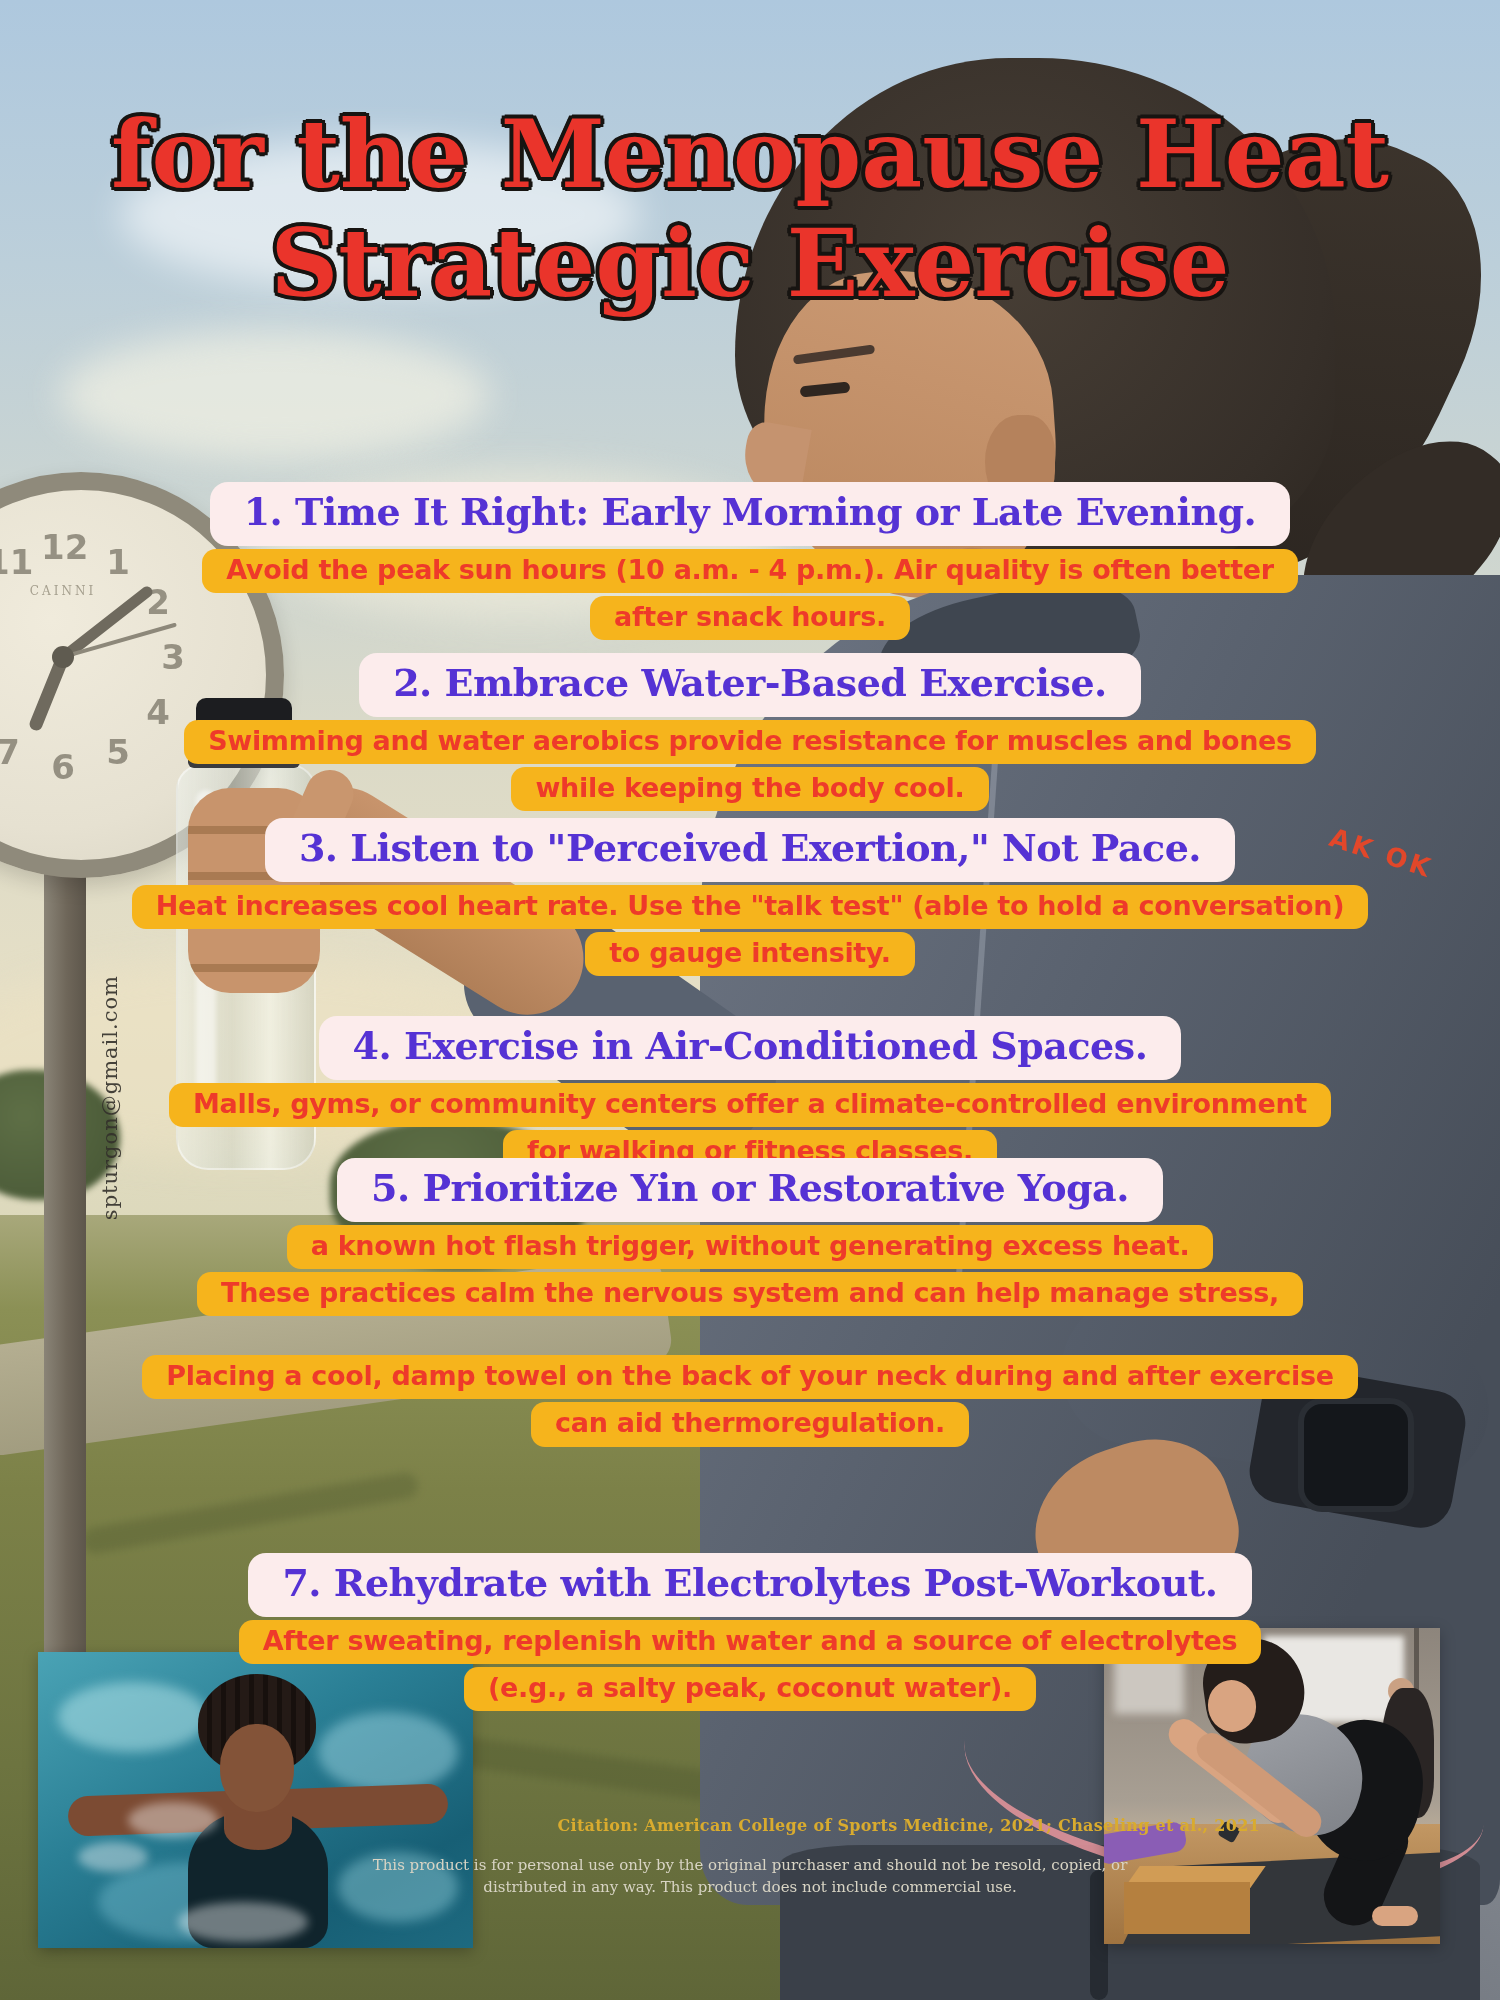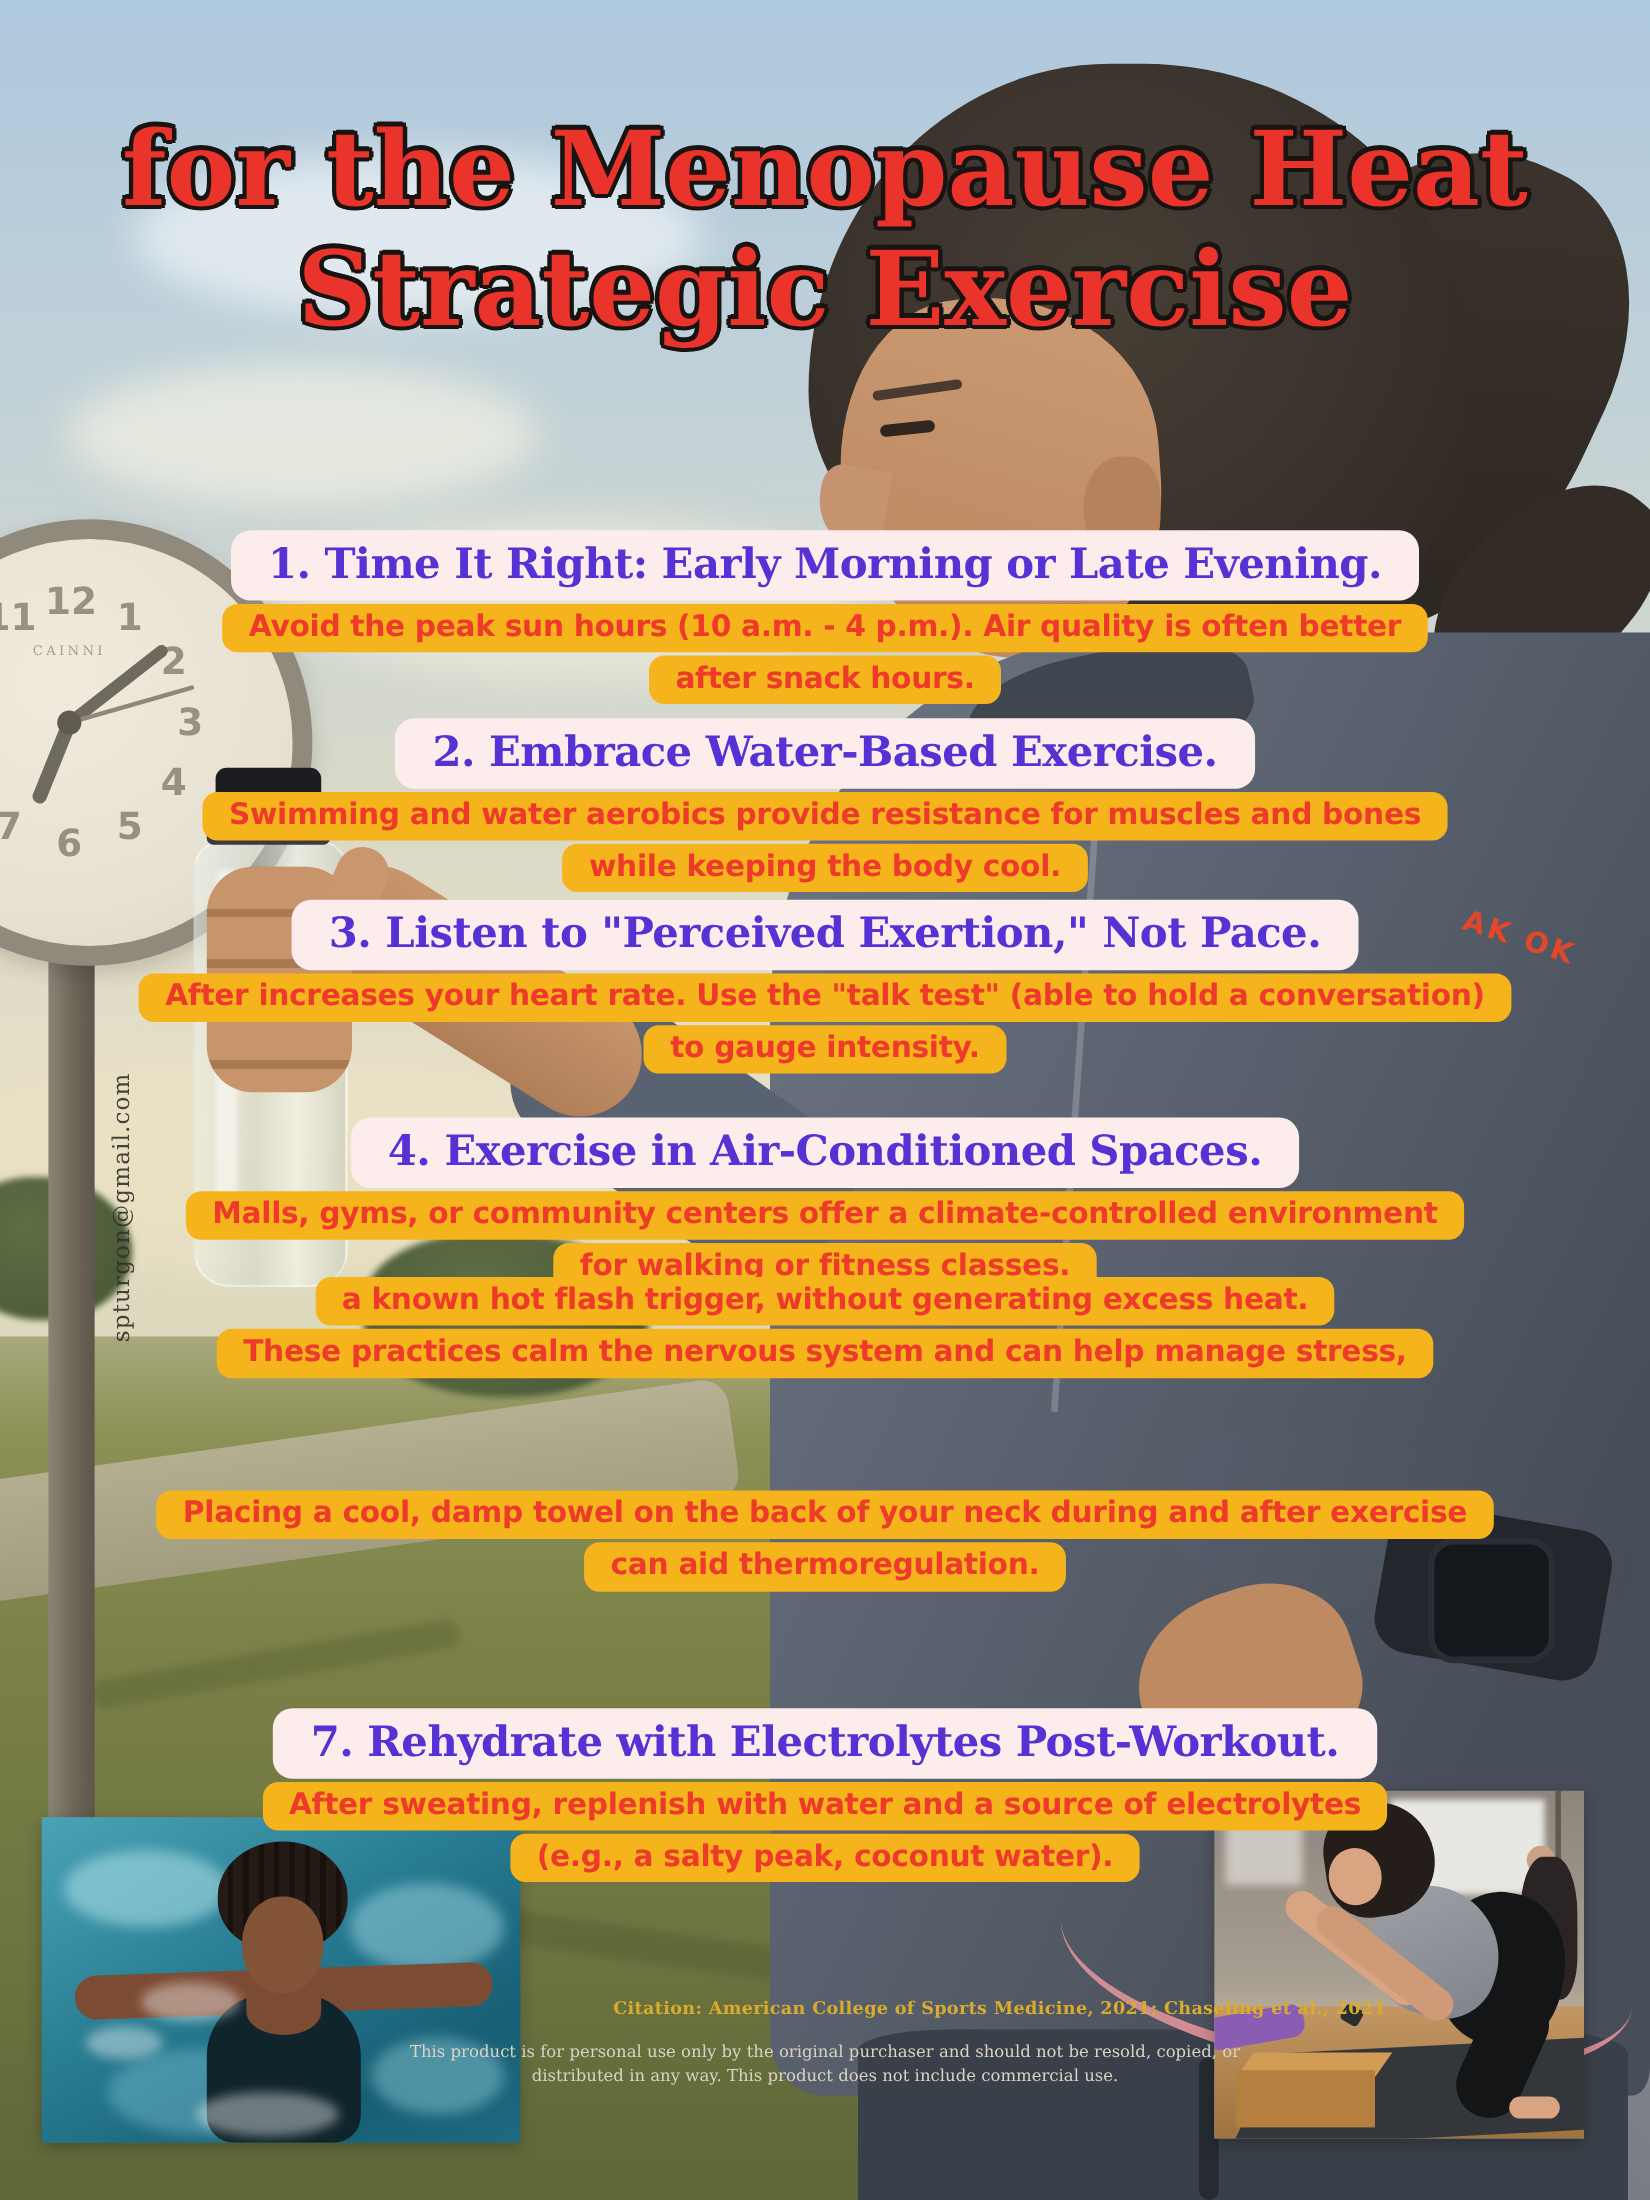--- a/index.html
+++ b/index.html
@@ -223,29 +223,30 @@
     <div class="body-line"><span class="hl">Avoid the peak sun hours (10 a.m. - 4 p.m.). Air quality is often better</span></div>
     <div class="body-line"><span class="hl">after snack hours.</span></div>
   </div>
   <div class="abs section s2">
     <div class="pill">2.  Embrace Water-Based Exercise.</div>
     <div class="body-line"><span class="hl">Swimming and water aerobics provide resistance for muscles and bones</span></div>
     <div class="body-line"><span class="hl">while keeping the body cool.</span></div>
   </div>
   <div class="abs section s3">
     <div class="pill">3.  Listen to "Perceived Exertion," Not Pace.</div>
-    <div class="body-line"><span class="hl">After increases your heart rate. Use the "talk test" (able to hold a conversation)</span></div>
+    <div class="body-line"><span class="hl">Heat increases cool heart rate. Use the "talk test" (able to hold a conversation)</span></div>
     <div class="body-line"><span class="hl">to gauge intensity.</span></div>
   </div>
   <div class="abs section s4">
     <div class="pill">4. Exercise in Air-Conditioned Spaces.</div>
     <div class="body-line"><span class="hl">Malls, gyms, or community centers offer a climate-controlled environment</span></div>
     <div class="body-line"><span class="hl">for walking or fitness classes.</span></div>
   </div>
   <div class="abs section s5">
+    <div class="pill">5.  Prioritize Yin or Restorative Yoga.</div>
     <div class="body-line"><span class="hl">a known hot flash trigger, without generating excess heat.</span></div>
     <div class="body-line"><span class="hl">These practices calm the nervous system and can help manage stress,</span></div>
   </div>
   <div class="abs section s6">
     <div class="body-line"><span class="hl">Placing a cool, damp towel on the back of your neck during and after exercise</span></div>
     <div class="body-line"><span class="hl">can aid thermoregulation.</span></div>
   </div>
   <div class="abs section s7">
     <div class="pill">7. Rehydrate with Electrolytes Post-Workout.</div>
     <div class="body-line"><span class="hl">After sweating, replenish with water and a source of electrolytes</span></div>

